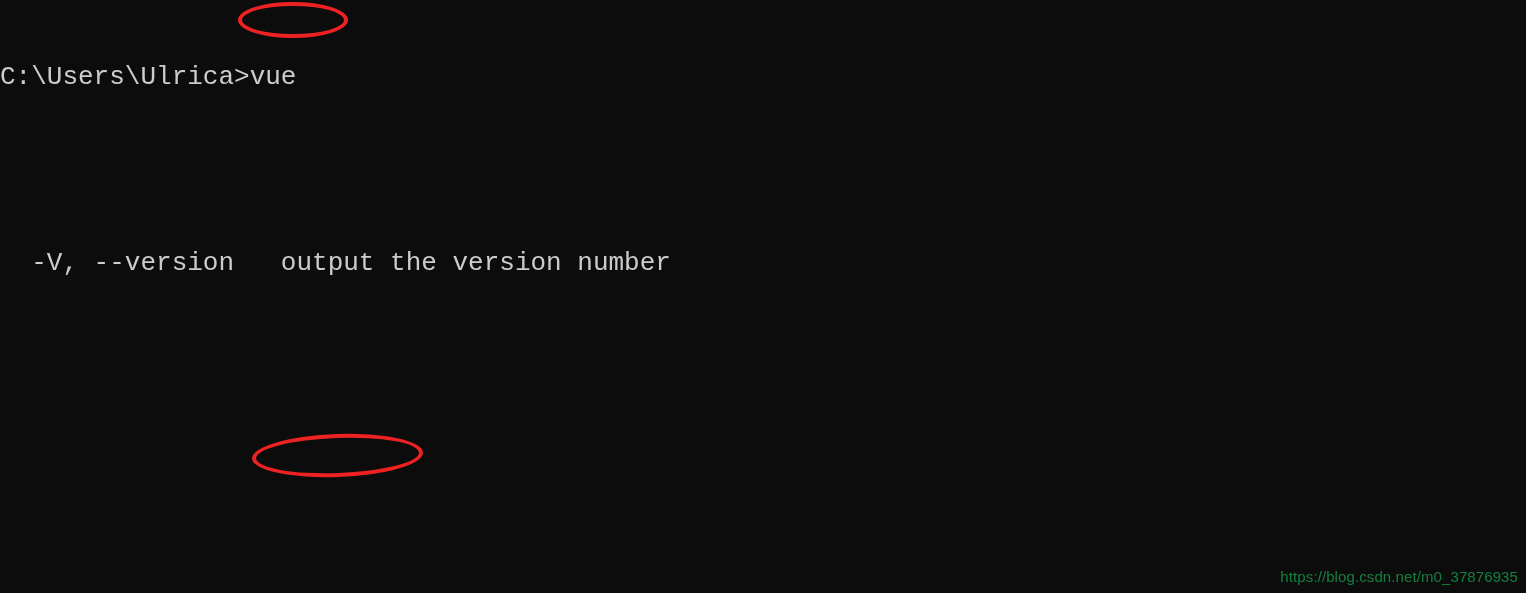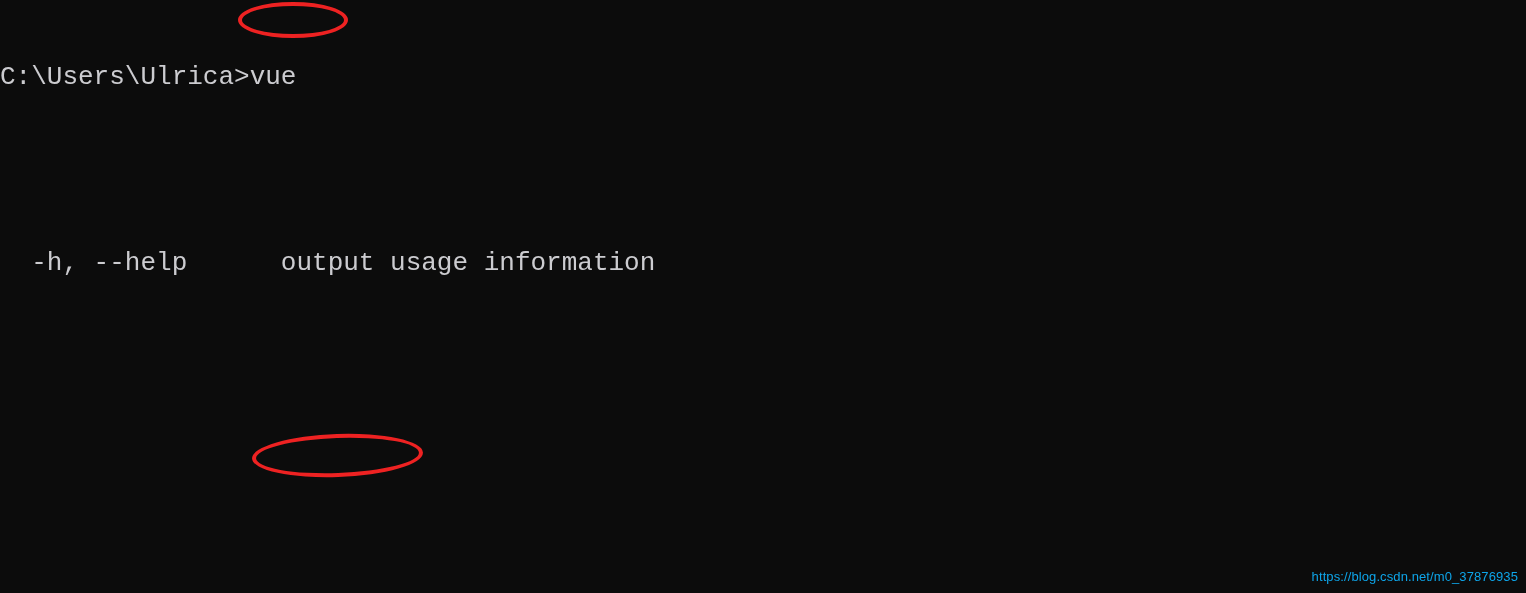--- a/index.html
+++ b/index.html
@@ -65,37 +65,37 @@
     left: 252px;
     top: 434px;
     width: 171px;
     height: 43px;
     transform: rotate(-2deg);
   }
   .watermark {
     position: absolute;
     right: 8px;
     bottom: 7px;
-    color: #0ea5e9;
+    color: #15803d;
     font-family: "Liberation Sans", sans-serif;
-    font-size: 13px;
+    font-size: 15px;
     line-height: 18px;
     white-space: nowrap;
     letter-spacing: 0.1px;
   }
 </style>
 </head>
 <body>
 
 <div id="console">
 
   <div class="terminal-text">
     <span class="line">C:\Users\Ulrica&gt;vue</span>
     <span class="line blank"></span>
-    <span class="line">  -h, --help      output usage information</span>
+    <span class="line">  -V, --version   output the version number</span>
     
     
     
     
     
     
     
     
     
     

